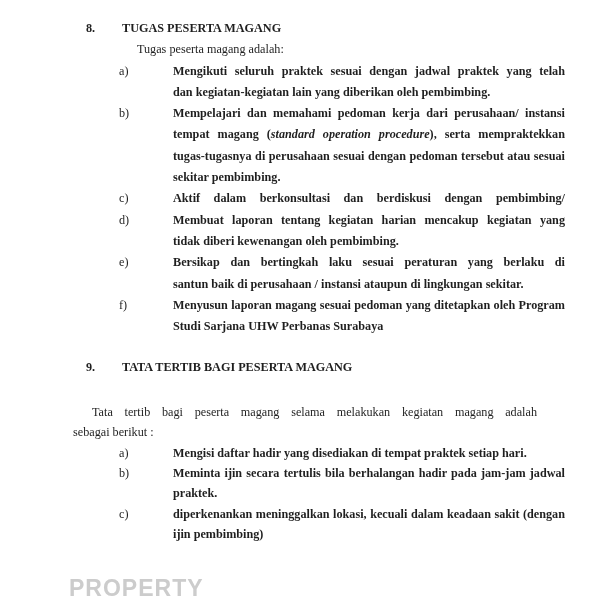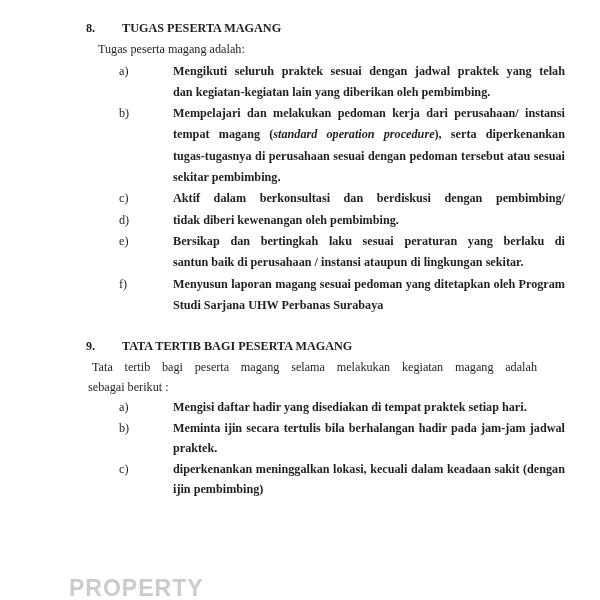--- a/index.html
+++ b/index.html
@@ -26,29 +26,29 @@
   .doc{position:absolute;left:73px;top:18px;width:464px;z-index:1;font-size:12.2px;}
 
   .sec8 .line{height:21.3px;line-height:21.3px;}
   .sec9 .line{height:20.4px;line-height:20.4px;}
   .line{overflow:hidden;}
 
   .heading-row{position:relative;font-weight:bold;}
   .sec-num{position:absolute;left:13px;top:0;}
   .sec-title{display:block;margin-left:49px;}
 
-  .intro-line{margin-left:25px;}
+  .intro-line{margin-left:64px;}
 
   .item{position:relative;}
   .item .letter{position:absolute;left:46px;top:0;height:21.3px;line-height:21.3px;}
   .sec9 .item .letter{height:20.4px;line-height:20.4px;}
   .item .line{margin-left:100px;width:392px;font-weight:bold;}
 
-  .p-indent{margin-left:19px;width:445px;}
-  .p-cont{margin-left:15px;}
+  .p-indent{margin-left:19px;width:445px;margin-top:24px;}
+  .p-cont{margin-left:0;}
 
   .just{text-align:justify;text-align-last:justify;}
   .left{text-align:left;}
   .it{font-style:italic;}
 
   .spacer{height:20px;}
 </style>
 </head>
 <body>
 
@@ -66,33 +66,34 @@
       <div class="line intro-line left">Tugas peserta magang adalah:</div>
 
       <div class="item">
         <span class="letter">a)</span>
         <div class="line just">Mengikuti seluruh praktek sesuai dengan jadwal praktek yang telah disusun</div>
         <div class="line left">dan kegiatan-kegiatan lain yang diberikan oleh pembimbing.</div>
       </div>
 
       <div class="item">
         <span class="letter">b)</span>
-        <div class="line just">Mempelajari dan melakukan pedoman kerja dari perusahaan/ instansi</div>
-        <div class="line just"><span>tempat magang (</span><span class="it">standard operation procedure</span><span>), serta diperkenankan</span></div>
+        <div class="line just">Mempelajari dan memahami pedoman kerja dari perusahaan/ instansi</div>
+        <div class="line just"><span>tempat magang (</span><span class="it">standard operation procedure</span><span>), serta mempraktekkan</span></div>
         <div class="line just">tugas-tugasnya di perusahaan sesuai dengan pedoman tersebut atau sesuai</div>
         <div class="line left">sekitar pembimbing.</div>
       </div>
 
       <div class="item">
         <span class="letter">c)</span>
         <div class="line just">Aktif dalam berkonsultasi dan berdiskusi dengan pembimbing/ pendamping</div>
       </div>
 
       <div class="item">
         <span class="letter">d)</span>
+        <div class="line just">Membuat laporan tentang kegiatan harian mencakup kegiatan yang</div>
         <div class="line left">tidak diberi kewenangan oleh pembimbing.</div>
       </div>
 
       <div class="item">
         <span class="letter">e)</span>
         <div class="line just">Bersikap dan bertingkah laku sesuai peraturan yang berlaku di</div>
         <div class="line left">santun baik di perusahaan / instansi ataupun di lingkungan sekitar.</div>
       </div>
 
       <div class="item">

